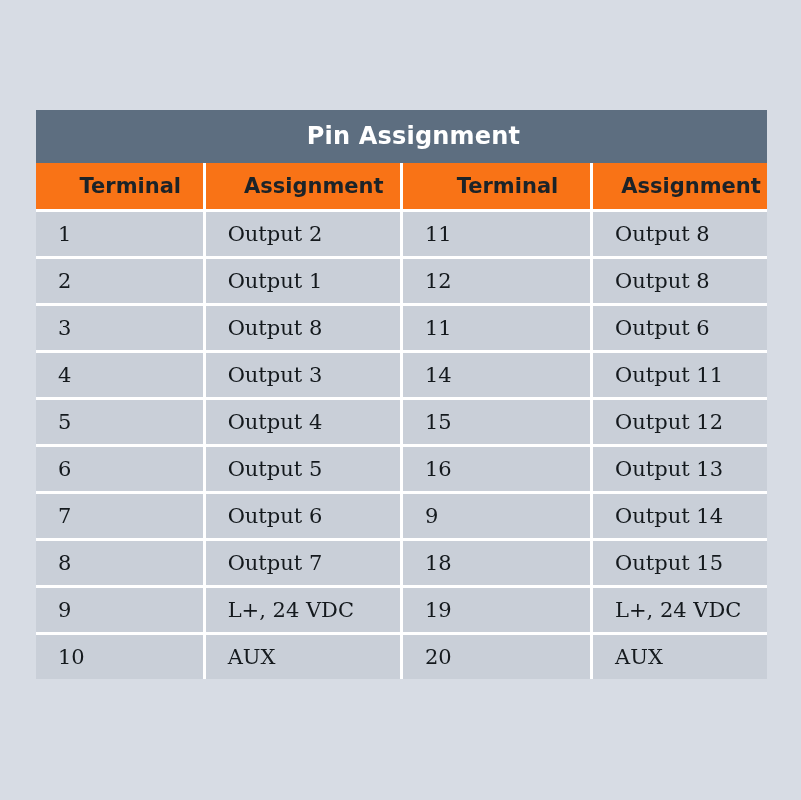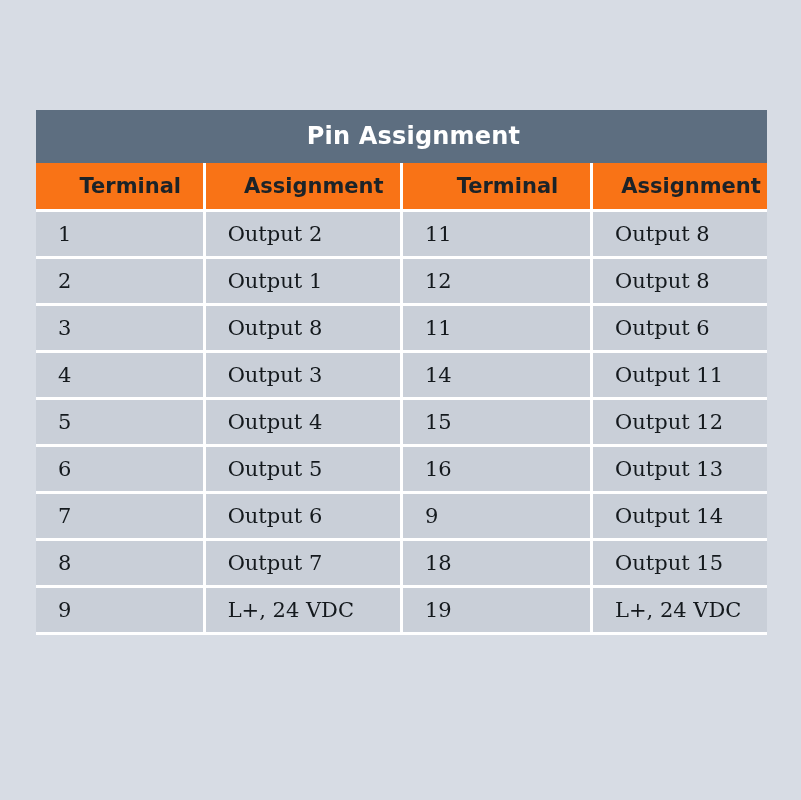--- a/index.html
+++ b/index.html
@@ -147,16 +147,22 @@
           <td class="cell">Output 7</td>
           <td class="cell">18</td>
           <td class="cell">Output 15</td>
         </tr>
         <tr>
           <td class="cell">9</td>
           <td class="cell">L+, 24 VDC</td>
           <td class="cell">19</td>
           <td class="cell">L+, 24 VDC</td>
         </tr>
+        <tr class="last-row">
+          <td class="cell">10</td>
+          <td class="cell">AUX</td>
+          <td class="cell">20</td>
+          <td class="cell">AUX</td>
+        </tr>
       </tbody>
     </table>
   </div>
 </div>
 
 </body></html>

